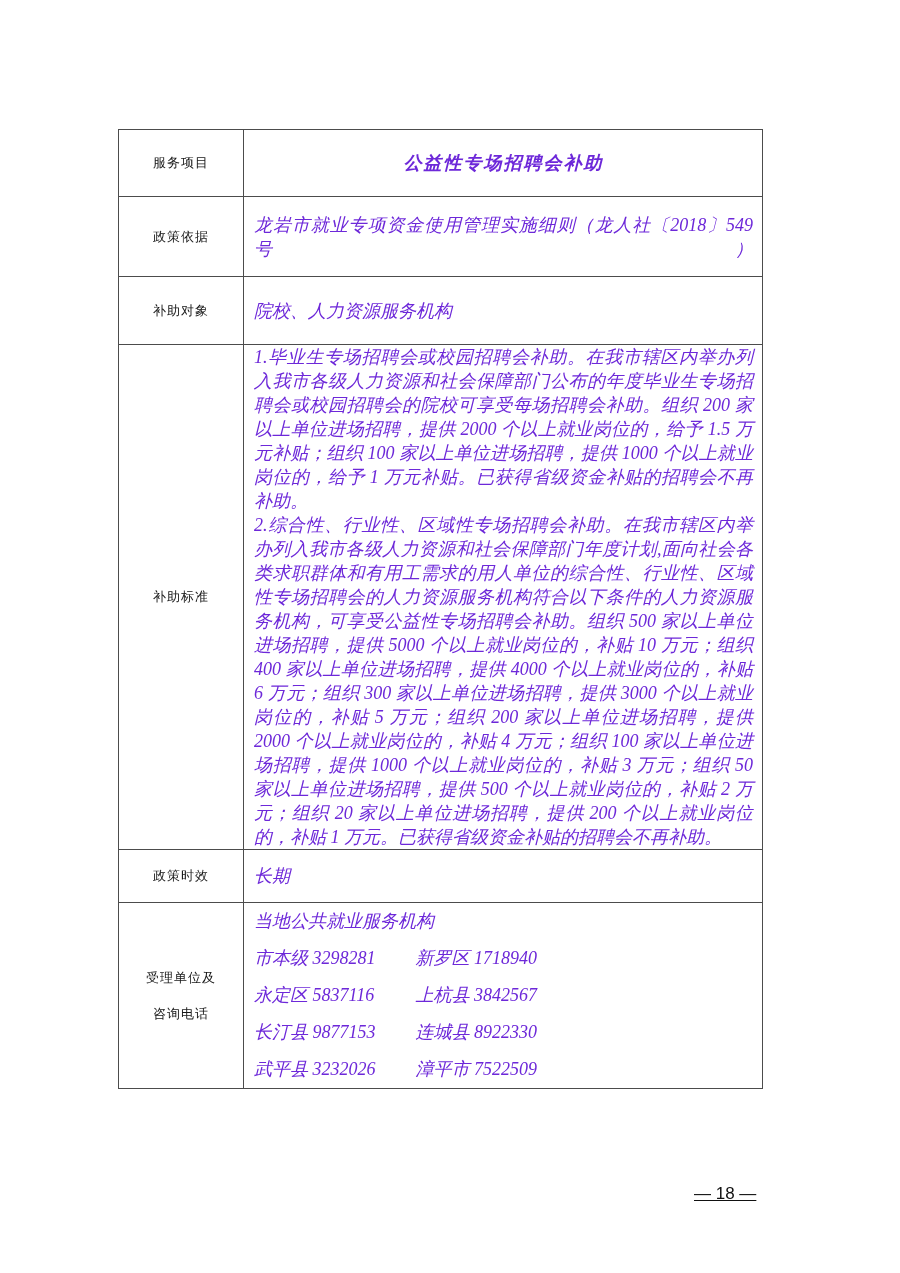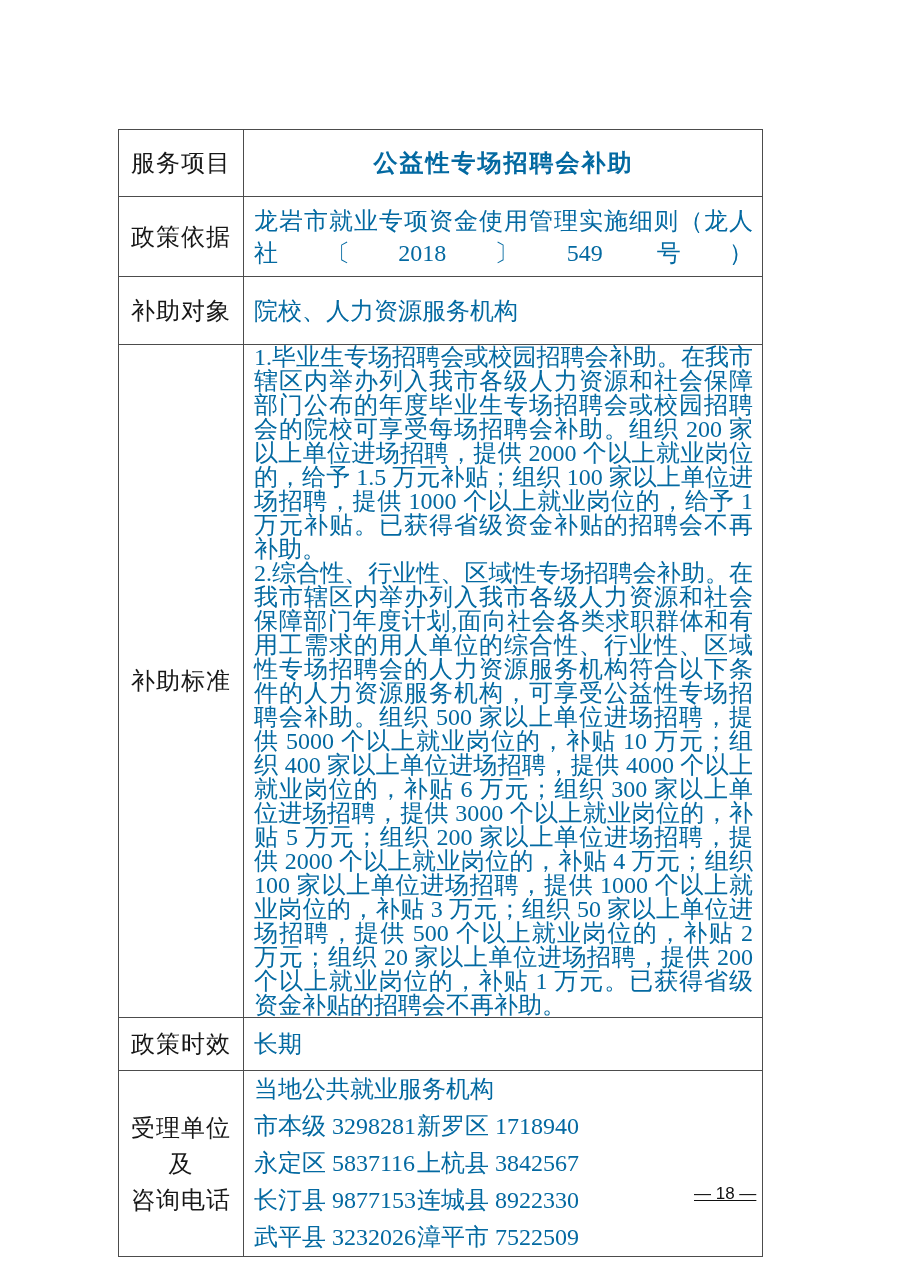--- a/index.html
+++ b/index.html
@@ -21,29 +21,30 @@
     table-layout: fixed;
   }
   table.policy-table td {
     border: 1px solid #4c4c4c;
     overflow: hidden;
   }
   td.lbl {
     width: 125px;
     text-align: center;
     vertical-align: middle;
-    font-size: 24px;
+    font-size: 13px;
     letter-spacing: 1px;
     color: #171717;
   }
   td.val {
     vertical-align: middle;
-    font-size: 24px;
+    font-size: 18px;
     padding: 0 9px 0 10px;
-    color: #0369a1;
+    color: #6d28d9;
+    font-style: italic;
   }
   .title-cell {
     text-align: center;
     font-weight: bold;
     font-size: 21px;
     letter-spacing: 2px;
   }
   .basis-cell {
     text-align: justify;
     text-align-last: justify;

